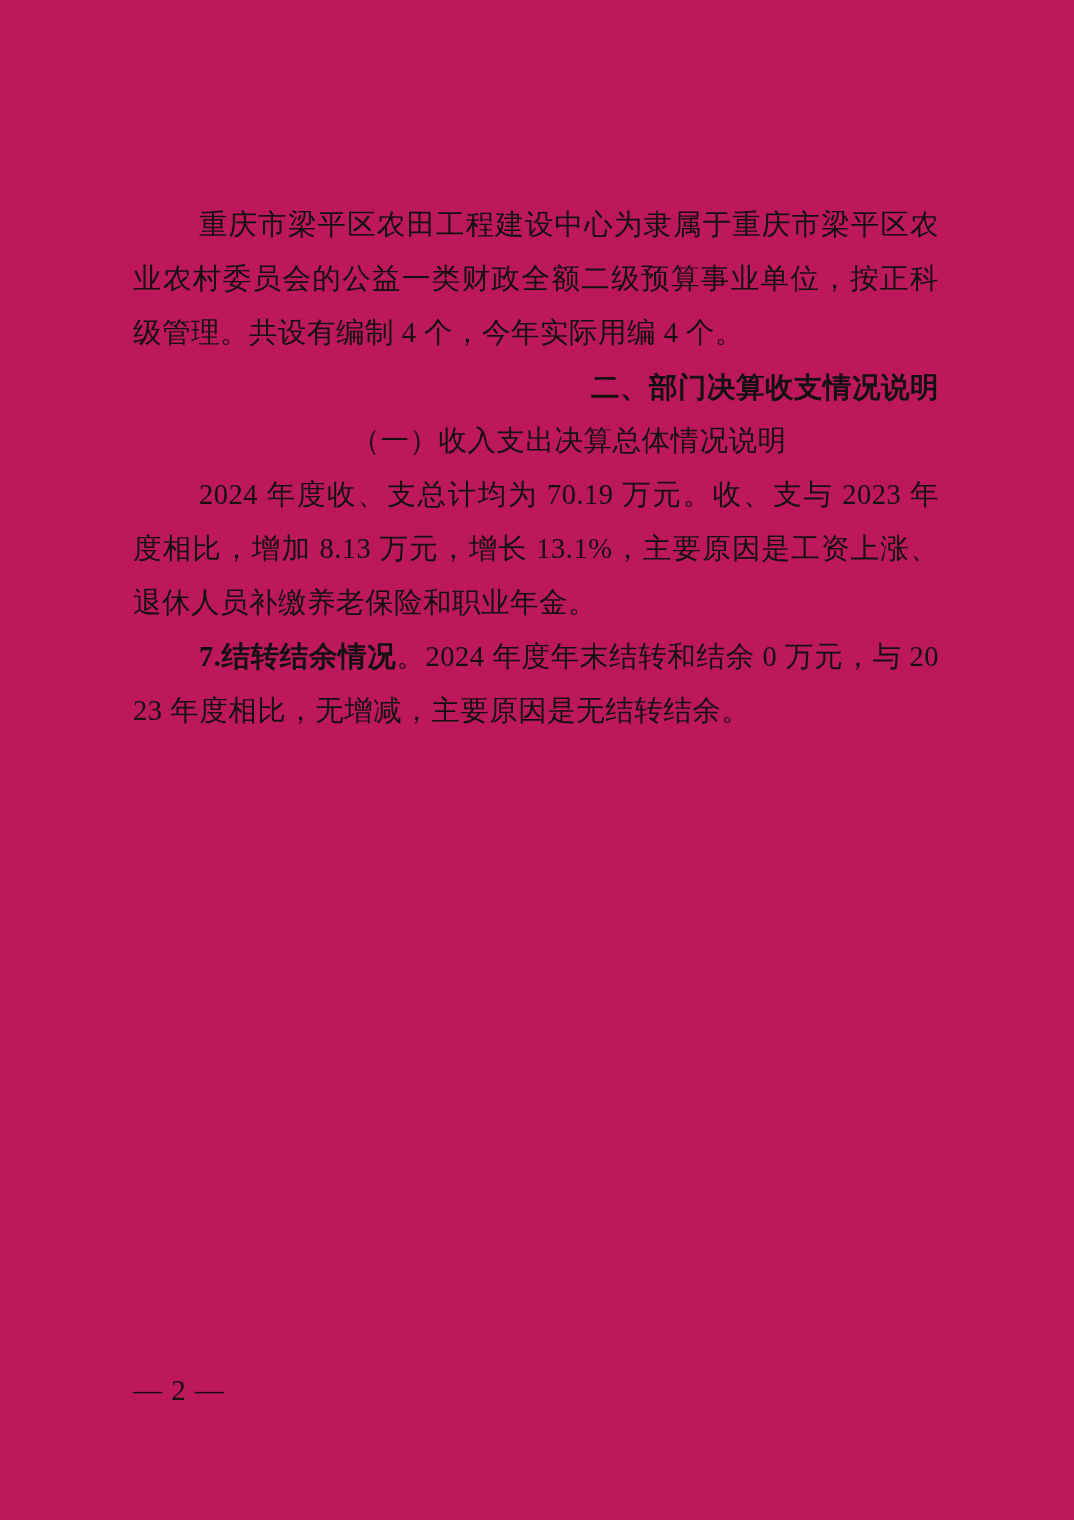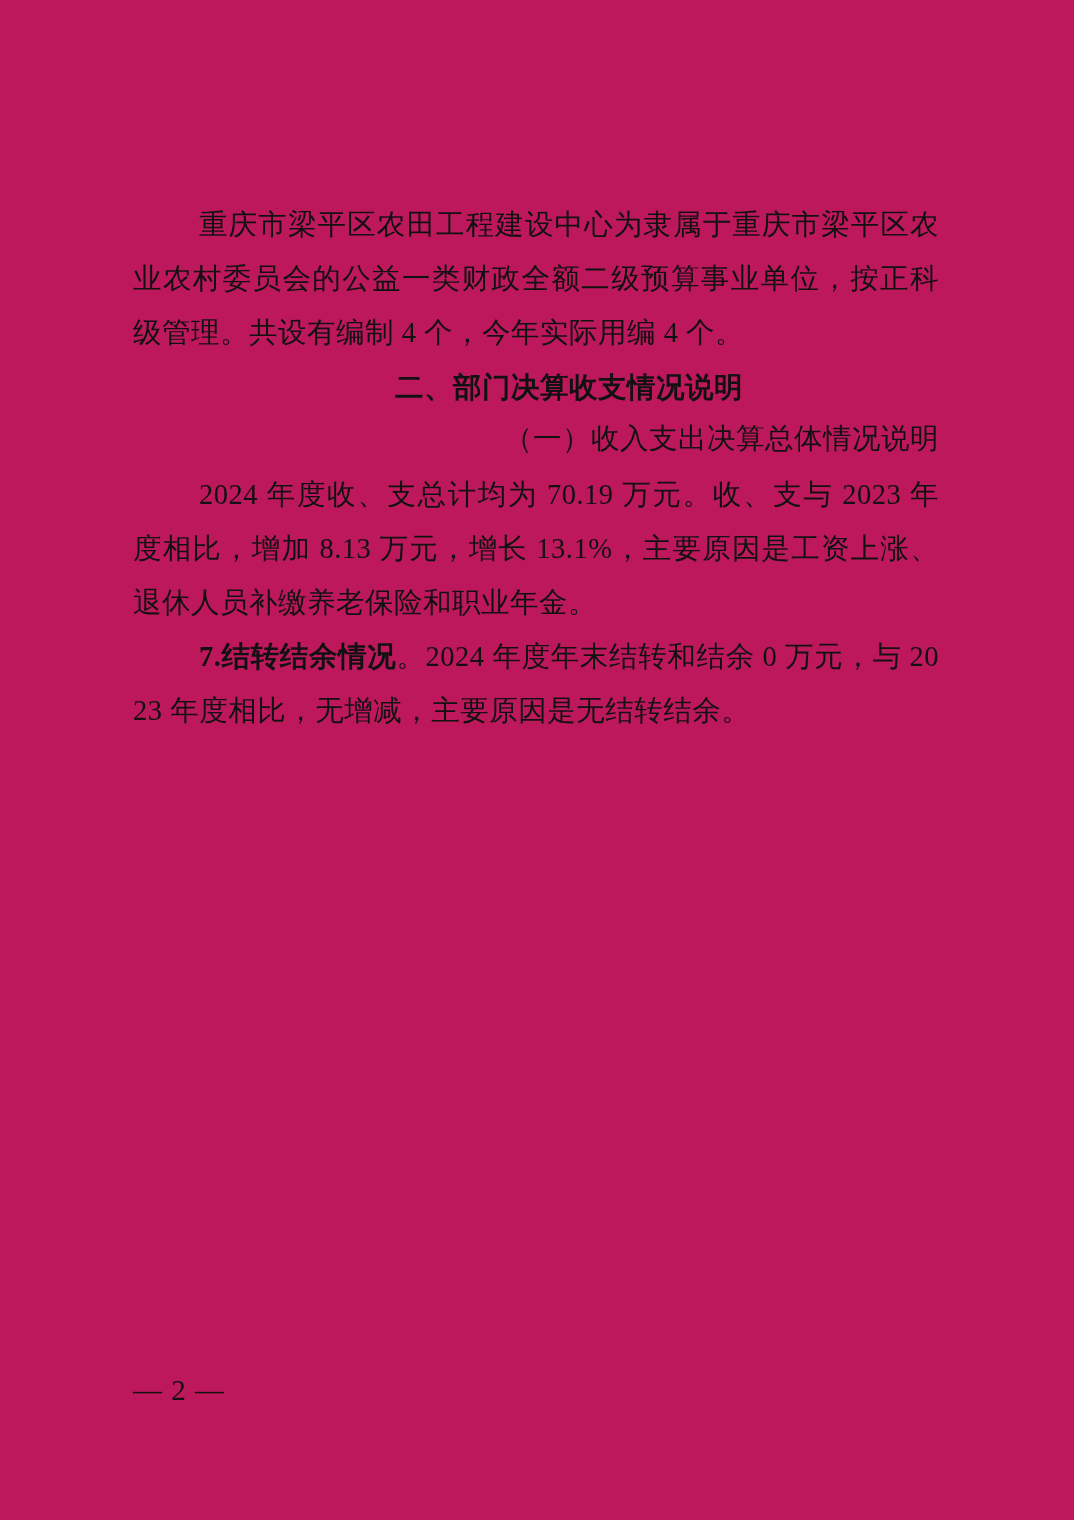--- a/index.html
+++ b/index.html
@@ -27,25 +27,24 @@
     font-size: 28.5px;
     line-height: 54px;
     text-align: justify;
     text-indent: 66px;
     letter-spacing: 0.5px;
     word-break: break-all;
   }
   .para.section-heading {
     font-family: "Liberation Sans", "DejaVu Sans", sans-serif;
     font-weight: 700;
-    text-align: center;
+    text-align: right;
   }
   .para.subsection-heading {
-    text-align: right;
-    font-family: Liberation Mono, monospace;
+    text-align: center;
   }
   .lead {
     font-weight: 700;
   }
   .page-number {
     position: absolute;
     left: 133px;
     top: 1368px;
     font-size: 29px;
     line-height: 44px;

